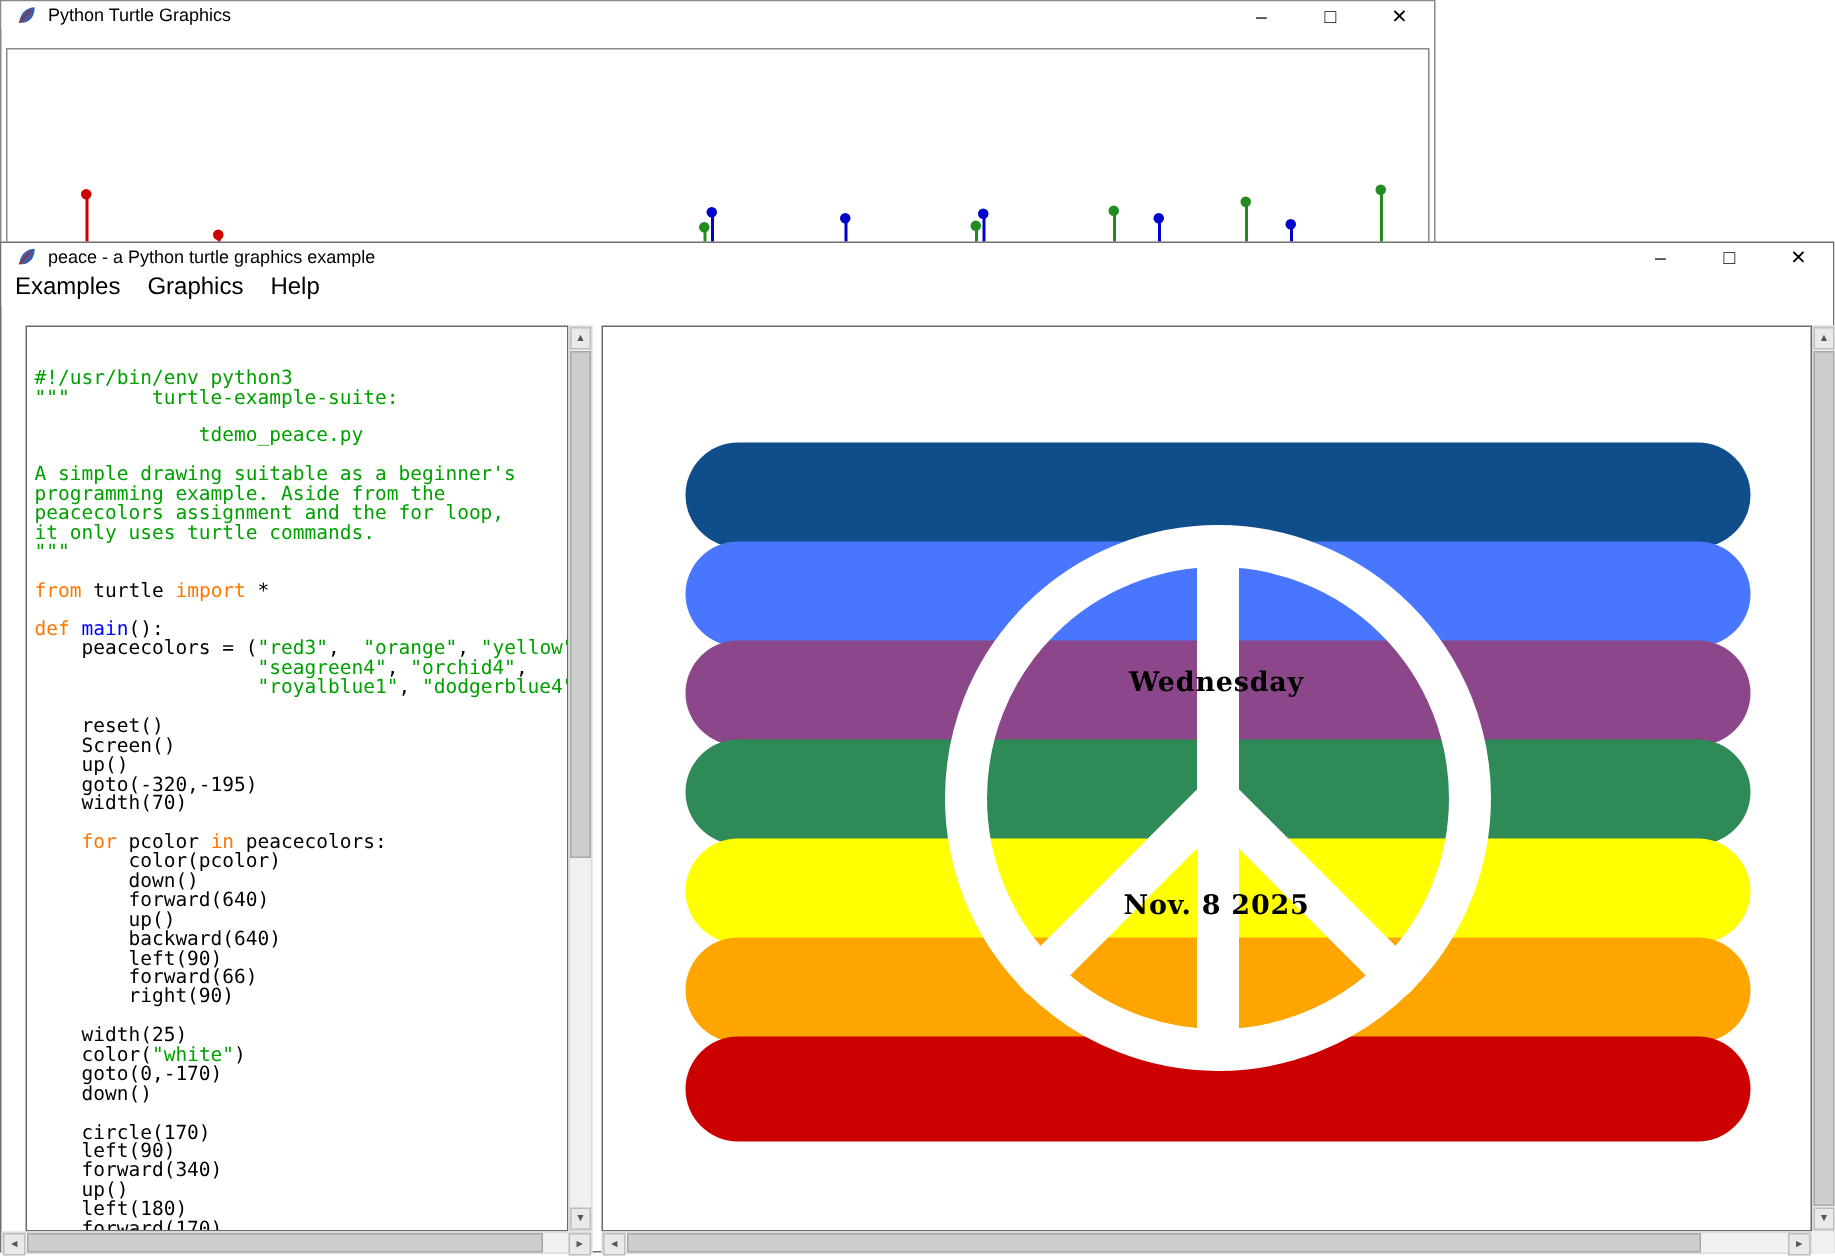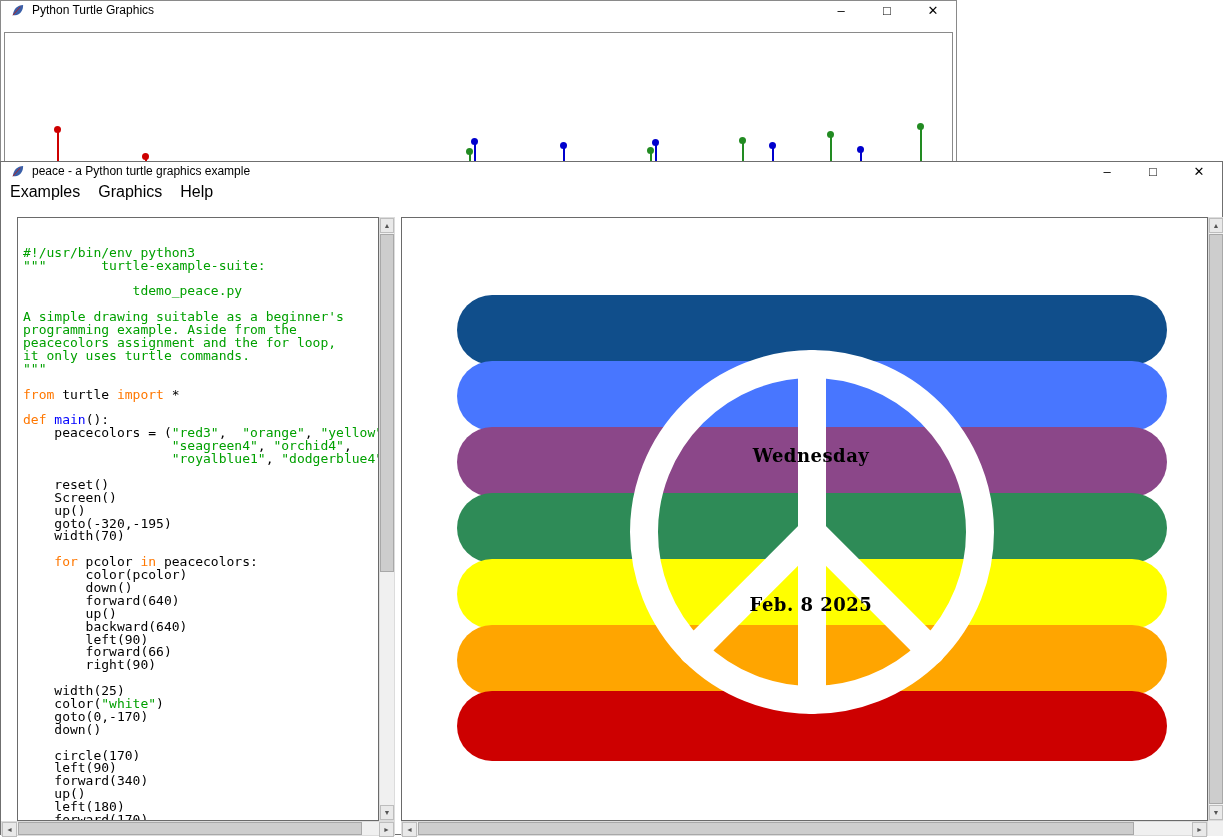--- a/index.html
+++ b/index.html
@@ -159,21 +159,21 @@
         <div class="stripe" style="top: 407px; background: rgb(255, 165, 0);"></div>
         <div class="stripe" style="top: 473px; background: rgb(205, 0, 0);"></div>
       </div>
     <svg class="peace-svg" width="805" height="602">
       <circle class="peace-stroke" cx="410" cy="314" r="168" fill="none" stroke-width="28" stroke="#ffffff"></circle>
       <line class="peace-stroke" x1="410" y1="146" x2="410" y2="482" stroke-width="28" stroke-linecap="round" stroke="#ffffff"></line>
       <line class="peace-stroke" x1="410" y1="314" x2="291" y2="433" stroke-width="28" stroke-linecap="round" stroke="#ffffff"></line>
       <line class="peace-stroke" x1="410" y1="314" x2="529" y2="433" stroke-width="28" stroke-linecap="round" stroke="#ffffff"></line>
     </svg>
     <div class="canvas-label label-monday">Wednesday</div>
-    <div class="canvas-label label-date">Feb. 8 2025</div>
+    <div class="canvas-label label-date">Nov. 8 2025</div>
   </div>
 
   <div class="v-scroll" id="canvas-vscroll">
     <div class="sb-btn top">
         <span>▲</span>
       </div>
     <div class="sb-thumb v" id="canvas-vthumb"></div>
     <div class="sb-btn bottom">
         <span>▼</span>
       </div>

